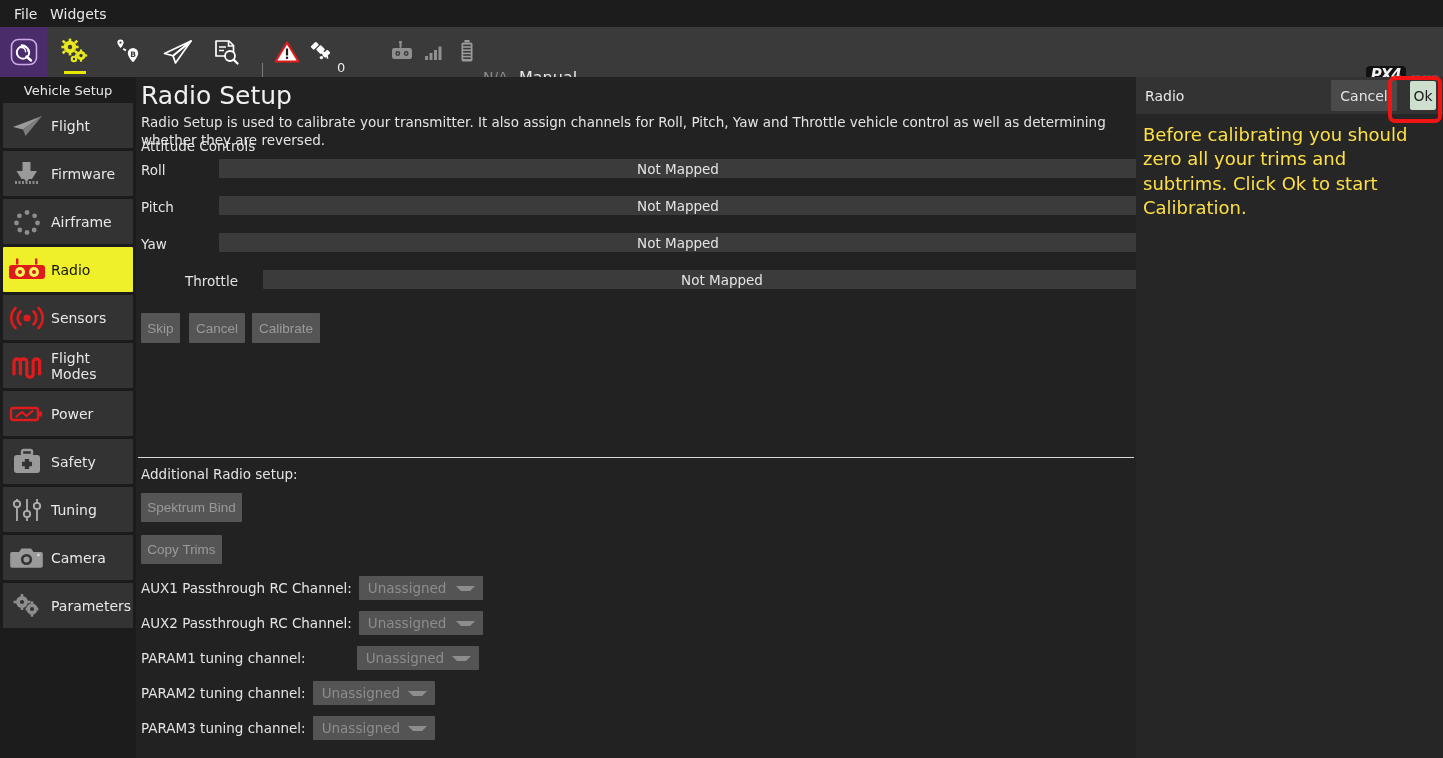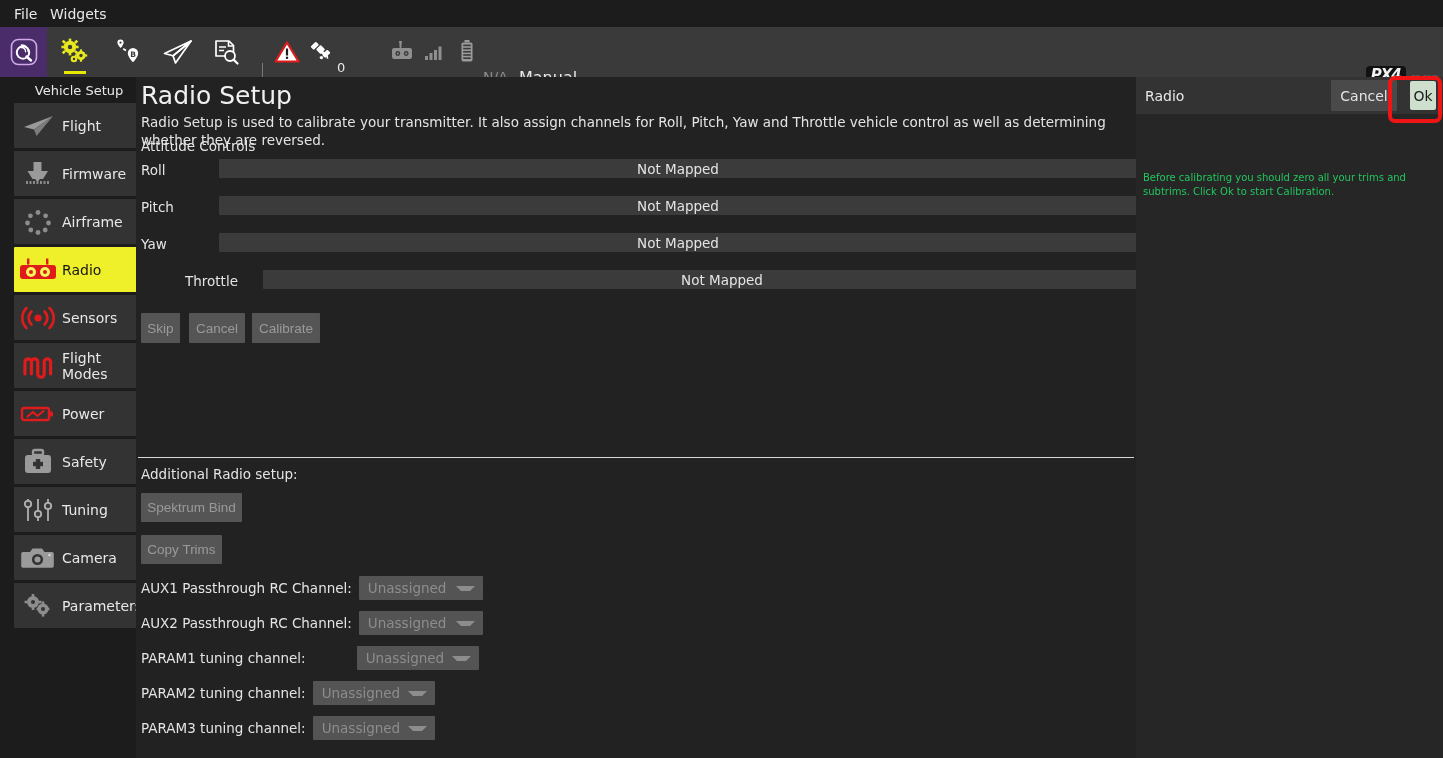--- a/index.html
+++ b/index.html
@@ -32,21 +32,21 @@
   .px4logo{position:absolute;right:4px;top:30px;width:112px;height:32px;
            display:flex;align-items:flex-end;justify-content:flex-end;gap:4px;}
   .px4-badge{background:#111;border-radius:4px;padding:2px 5px 1px 5px;
              display:flex;flex-direction:column;align-items:center;line-height:1;}
   .px4-badge .t1{font-family:"DejaVu Sans","Liberation Sans",sans-serif;
                  font-size:15px;font-weight:bold;font-style:italic;color:#f2f2f2;letter-spacing:-1px;}
   .px4-badge .t2{font-size:5px;font-weight:bold;color:#f2f2f2;letter-spacing:0.5px;margin-top:0px;}
   .px4-pro{font-size:17px;font-style:italic;font-weight:bold;color:#5a5a5a;letter-spacing:-1px;}
 
   
-  .sidebar{position:absolute;left:11px;top:77px;width:136px;height:681px;background:#1c1c1c;}
+  .sidebar{position:absolute;left:0;top:77px;width:136px;height:681px;background:#1c1c1c;}
   .sidebar-title{width:136px;text-align:center;font-size:13px;color:#e8e8e8;padding-top:6px;padding-bottom:5px;}
   .side-item{position:relative;margin:0 3px 3px 3px;height:45px;background:#333333;
              display:flex;align-items:center;cursor:pointer;border-radius:1px;}
   .side-item.active{background:#f0f02a;}
   .side-ico{width:48px;height:45px;display:flex;align-items:center;justify-content:center;flex:0 0 48px;}
   .side-lbl{font-size:14px;color:#e8e8e8;}
   .side-item.active .side-lbl{color:#151515;}
 
   
   .main{position:absolute;left:136px;top:77px;width:1000px;height:681px;background:#222222;}
@@ -76,21 +76,21 @@
   .rpanel{position:absolute;left:1136px;top:77px;width:307px;height:681px;background:#262626;}
   .rpanel-head{position:absolute;left:0;top:0;width:307px;height:37px;background:#333333;}
   .rpanel-title{position:absolute;left:9px;top:11px;font-size:14px;color:#e8e8e8;}
   .rp-cancel{position:absolute;right:46px;top:3px;height:31px;min-width:50px;padding:0 8px;
              background:#4a4a4a;color:#e4e4e4;font-size:14px;display:flex;align-items:center;
              justify-content:center;cursor:pointer;border-radius:1px;}
   .rp-ok{position:absolute;right:7px;top:4px;width:26px;height:29px;background:#cfdfcd;color:#1b1b1b;
          font-size:14px;display:flex;align-items:center;justify-content:center;cursor:pointer;border-radius:2px;}
   .rp-highlight{position:absolute;right:1px;top:-1px;width:46px;height:39px;
                 border:4px solid #f01414;border-radius:7px;pointer-events:none;}
-  .rpanel-body{position:absolute;left:7px;top:46px;width:292px;font-size:10px;color:#22c55e;line-height:1.35;margin-top:48px;}
+  .rpanel-body{position:absolute;left:7px;top:46px;width:292px;font-size:18px;color:#fde047;line-height:1.35;}
 </style>
 </head>
 <body>
 
 <div id="root">
 
   <div class="menubar">
     <div class="menu-item menu-file">File</div>
     <div class="menu-item menu-widgets">Widgets</div>
   </div>

